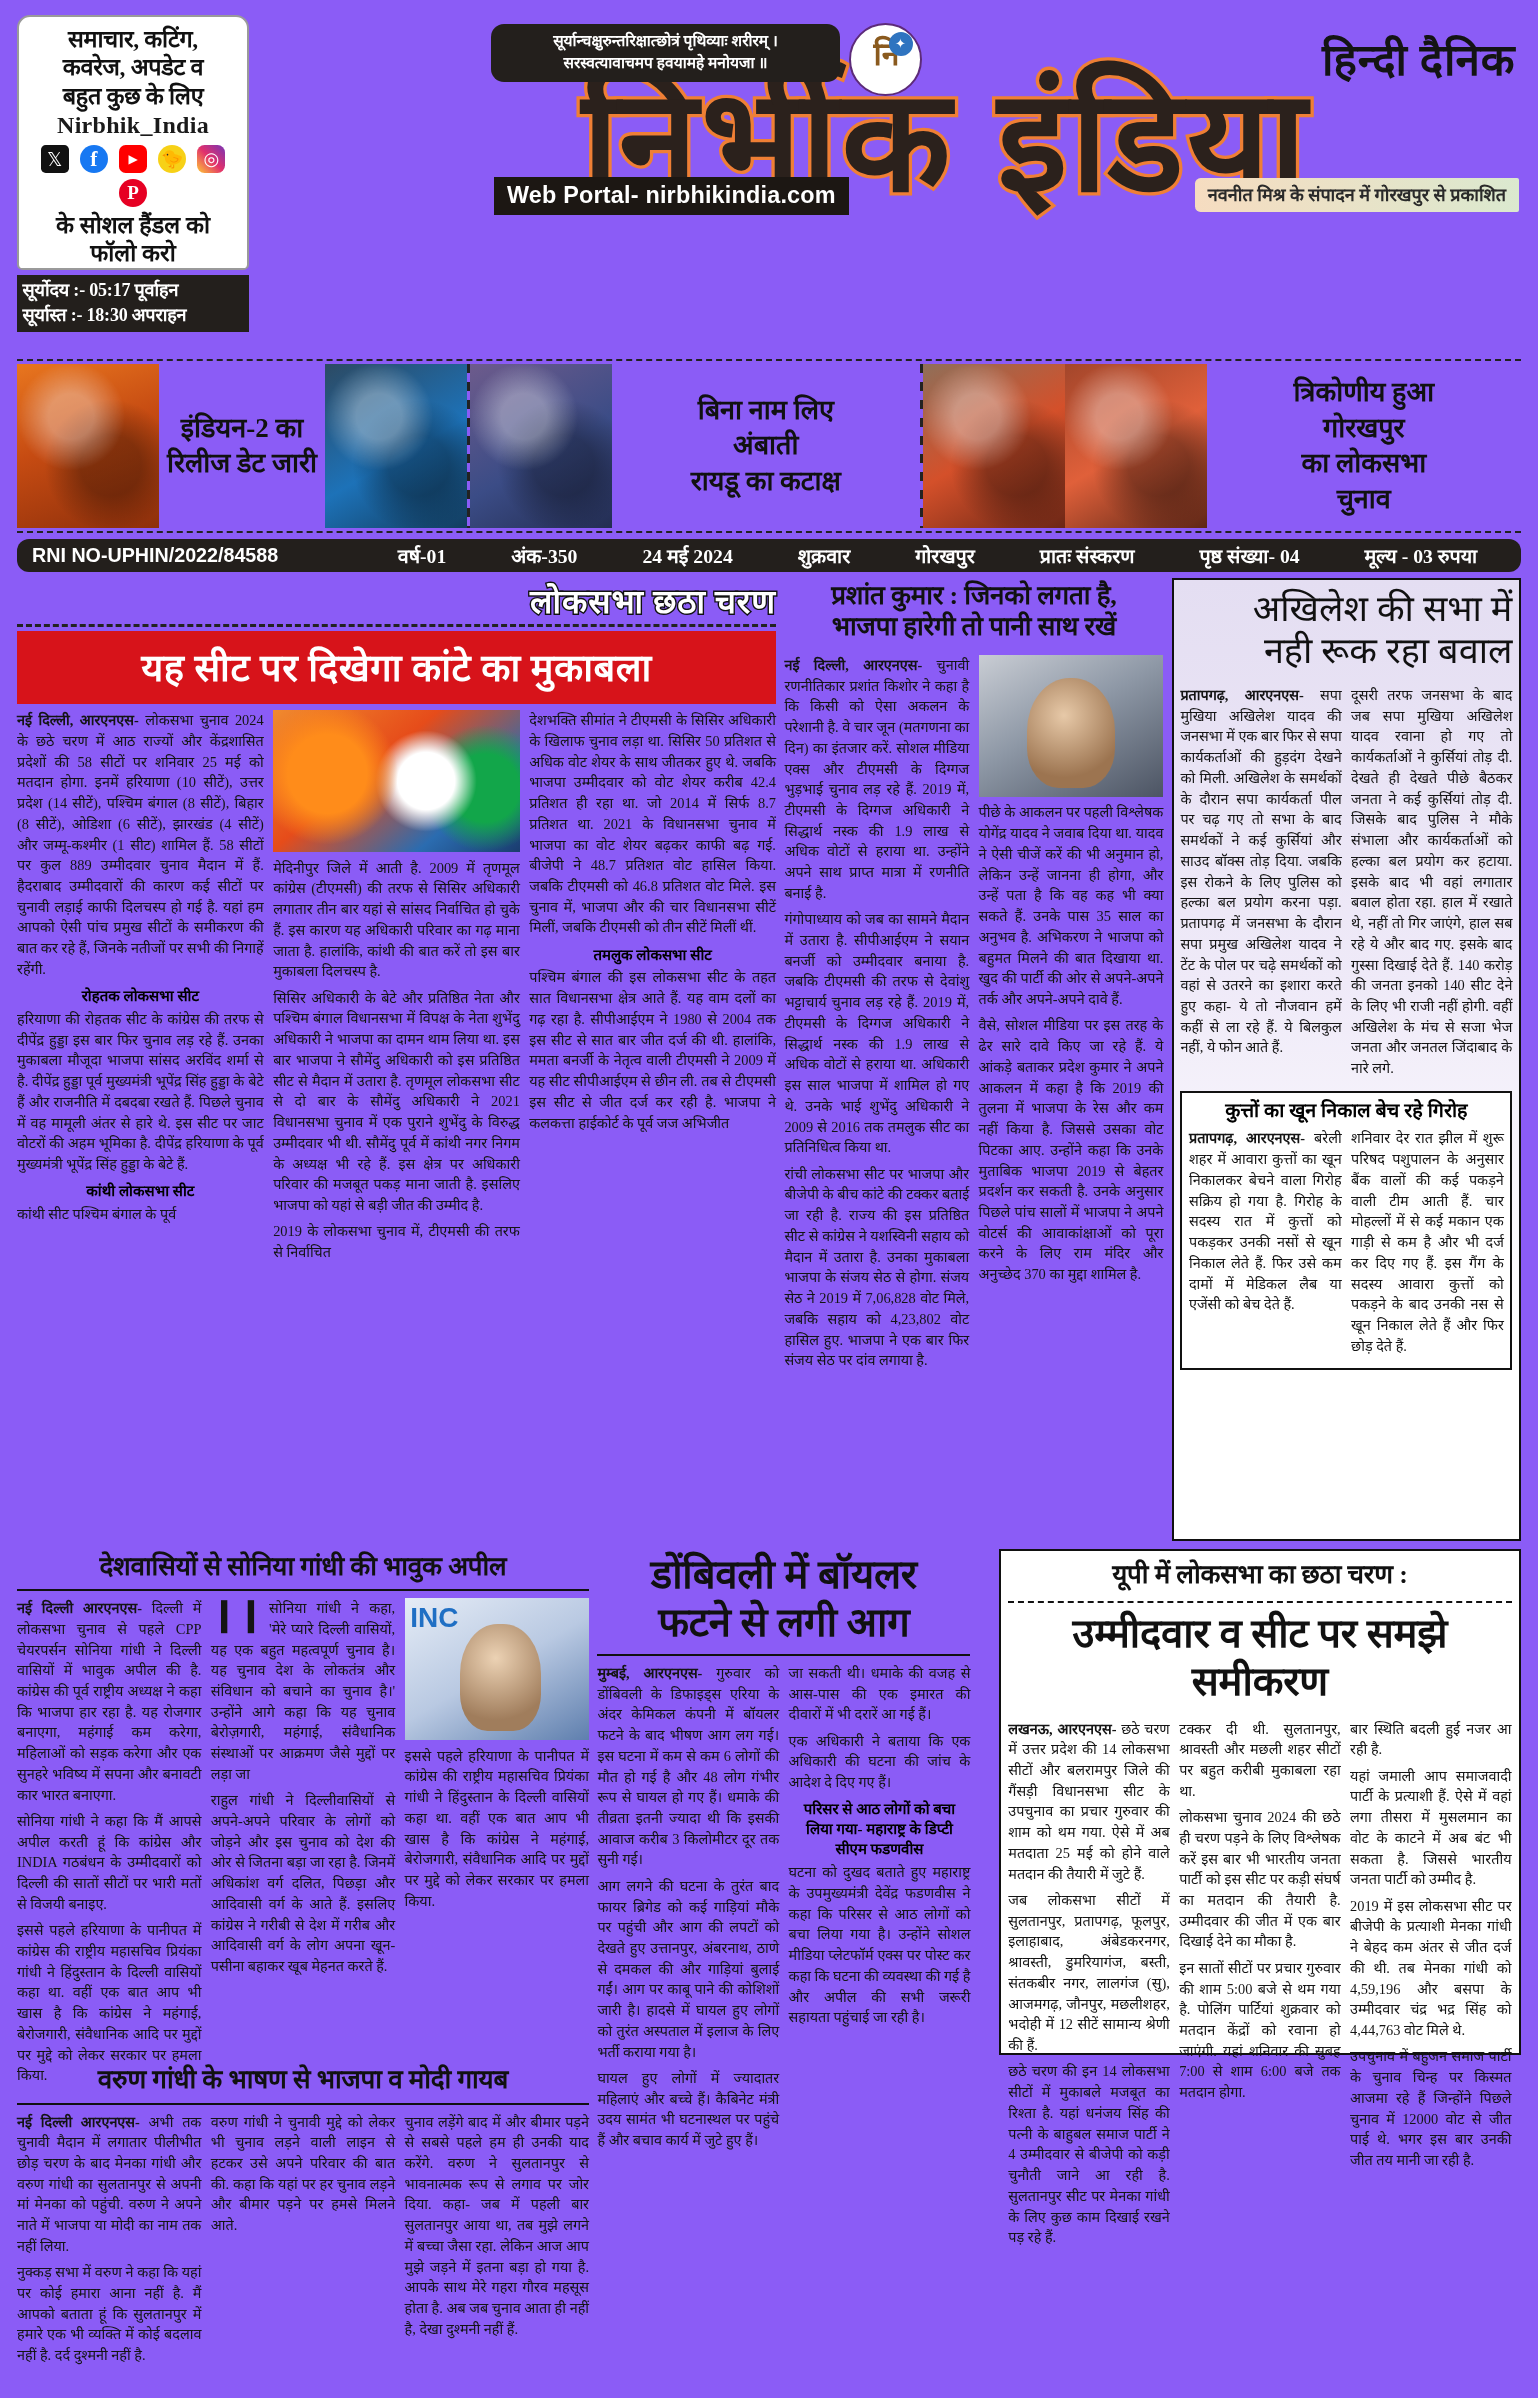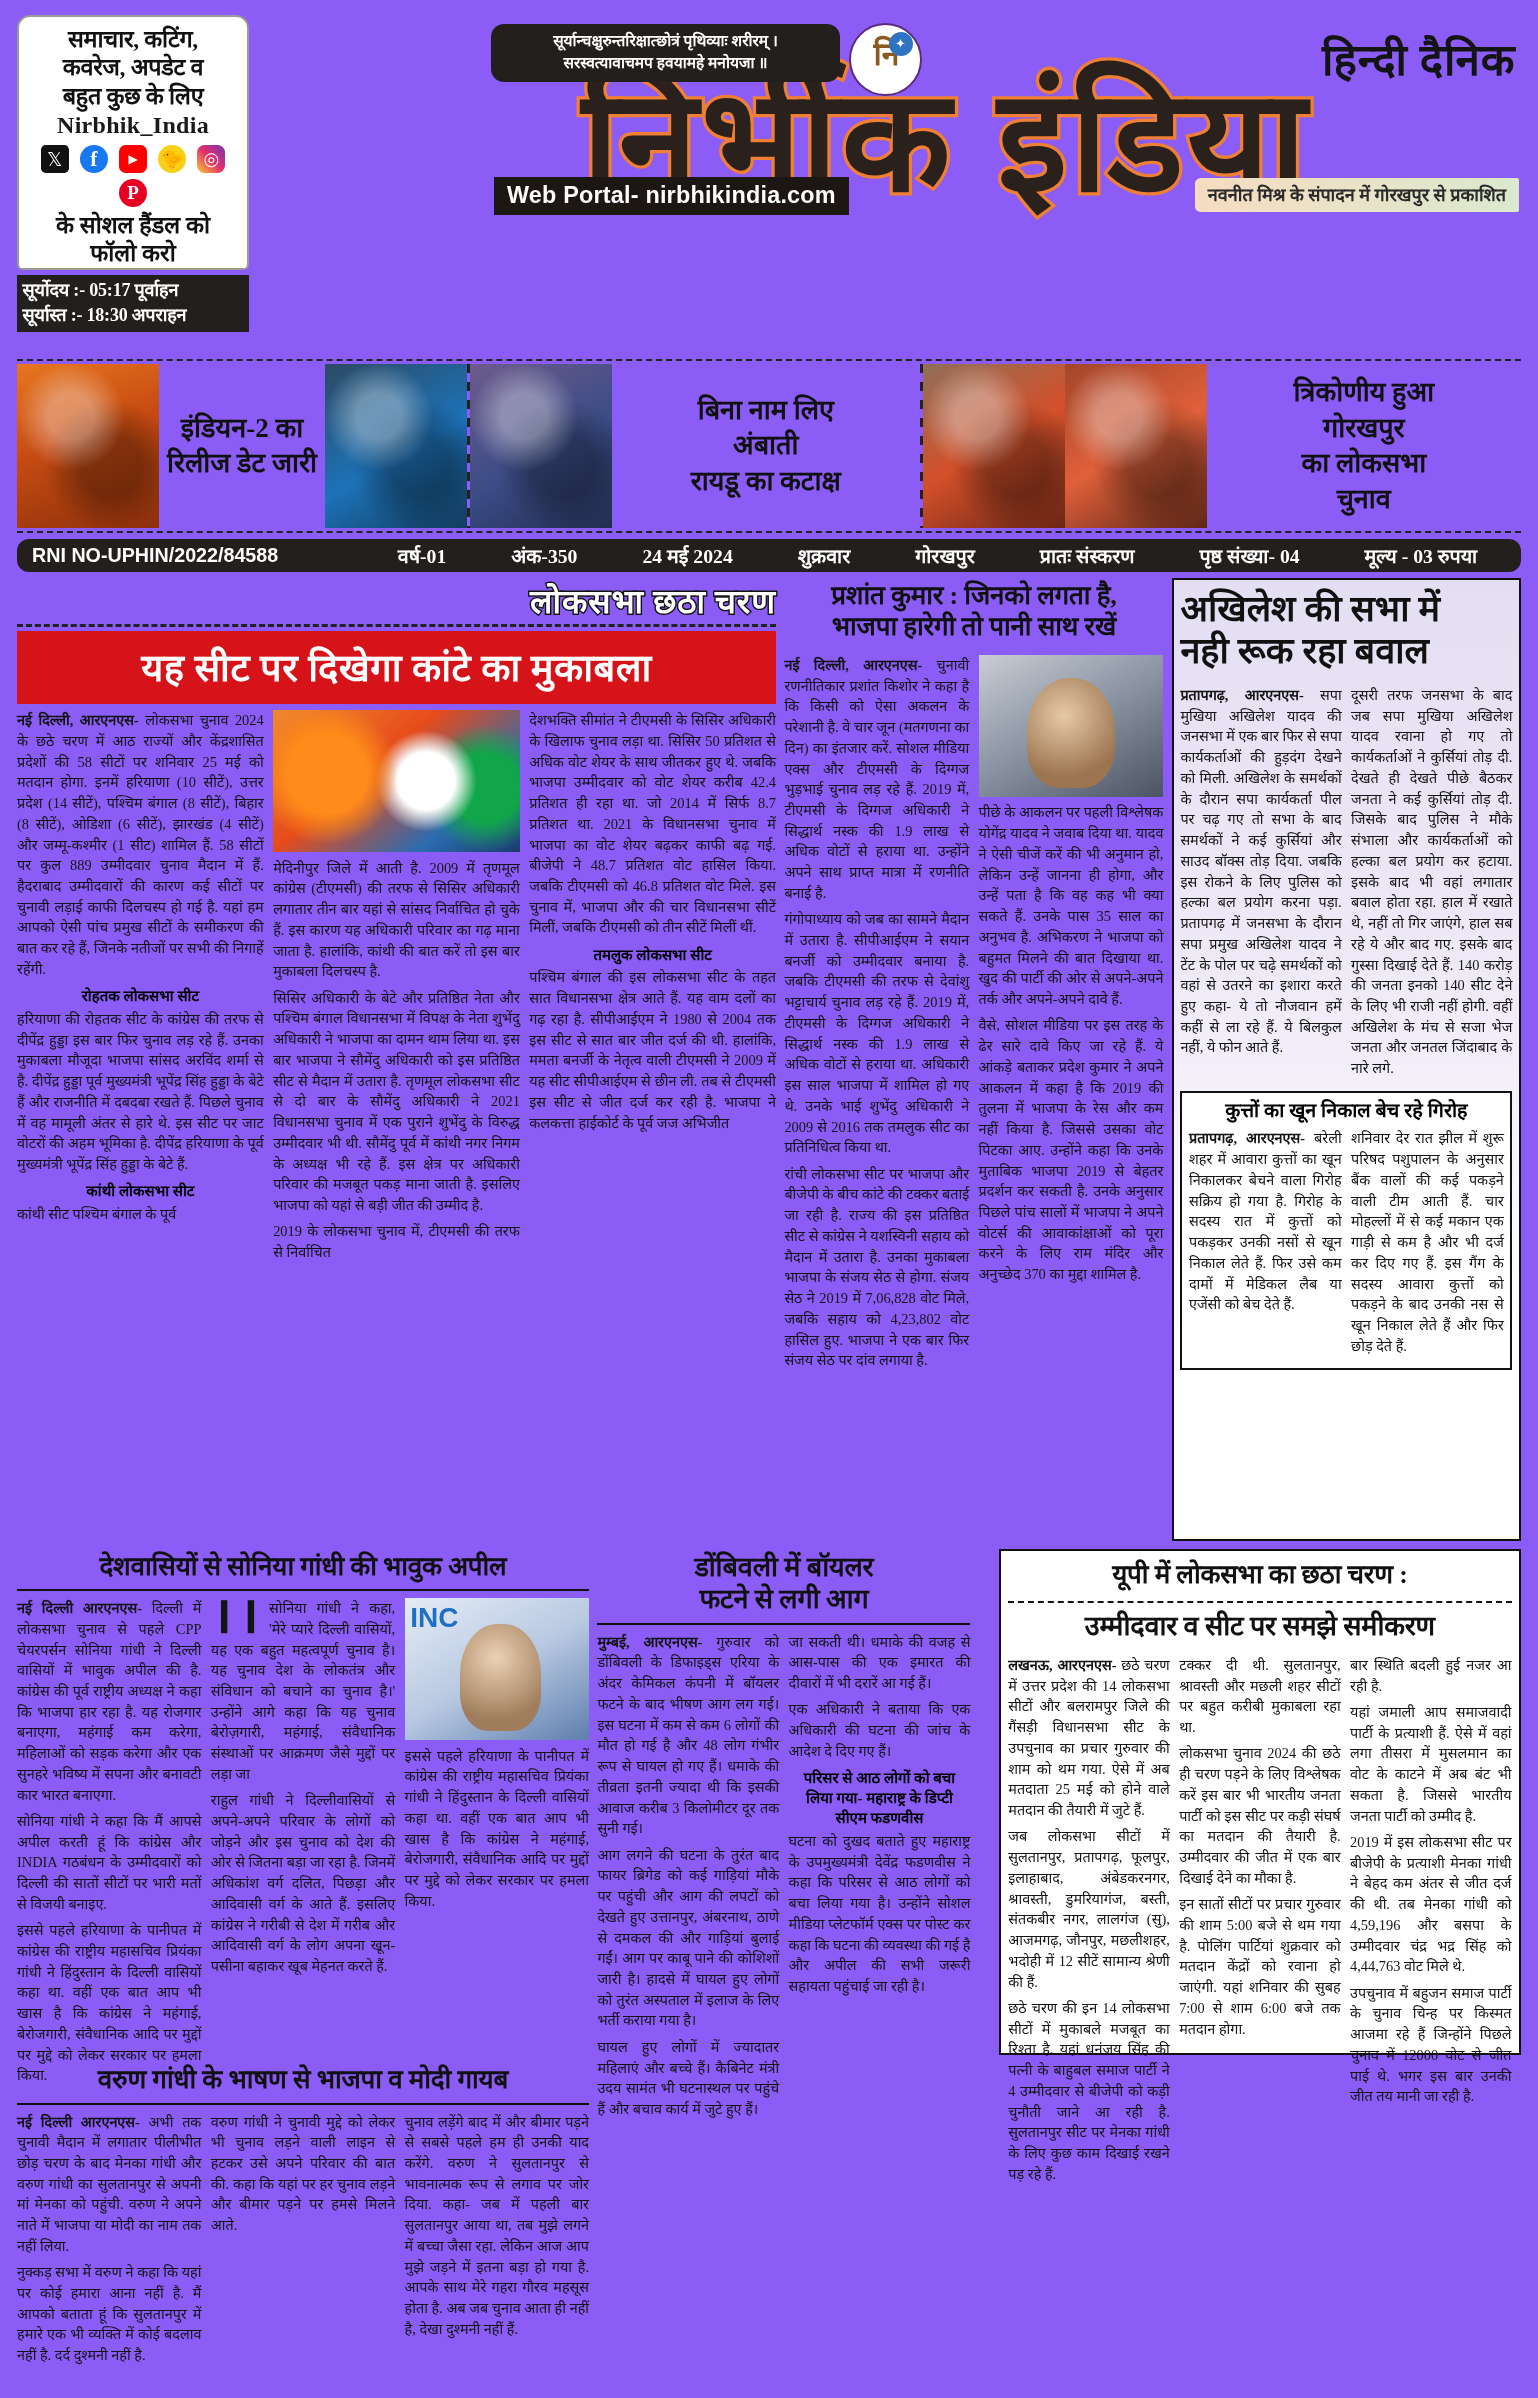--- a/index.html
+++ b/index.html
@@ -266,21 +266,21 @@
     content: ""; position: absolute; left: 30%; top: 18%;
     width: 44%; height: 76%; border-radius: 46% 46% 34% 34%;
     background: radial-gradient(circle at 44% 32%, #ecd2b4, #a07d5c 72%);
   }
 
   .boxC {
     border: 2.8px solid #111; padding: 5.6px 6.6px 4.7px 6.6px; height: 100%;
     background: linear-gradient(180deg,#e4def2 0%,#efeaf8 42%,#ffffff 78%);
   }
   .violethead {
-    text-align: left; font-size: 36px; font-weight: bold;
+    text-align: right; font-size: 36px; font-weight: normal;
     line-height: 1.18; color: #111; padding: 1.9px 0 5.6px 0;
   }
   .subbox {
     border: 2.8px solid #111; padding: 4.7px 6.6px 5.6px 6.6px; margin-top: 6.6px;
     background: #fff;
   }
   .subbox-head {
     text-align: center; font-size: 19.7px; font-weight: bold;
     margin-bottom: 3.7px; line-height: 1.22;
   }
@@ -289,21 +289,21 @@
   .lower { display: flex; gap: 8.4px; margin-top: 7.5px; height: 506px; }
   .lw1 { flex: 0 0 572px; }
   .lw2 { flex: 0 0 373px; }
   .lw3 { flex: 1; padding-left: 20px; }
 
   .blackhead {
     text-align: center; font-size: 26px; font-weight: bold;
     color: #111; line-height: 1.2; padding: 1.9px 0 5.6px 0;
     letter-spacing: -0.2px;
   }
-  .blackhead.big { font-size: 27px; font-family: Liberation Serif, serif; }
+  .blackhead.big { font-size: 40px; font-family: Liberation Serif, serif; }
   .rule2 { border-top: 2.8px solid #111; margin: 1.9px 0 5.6px 0; }
   .rule-dash { border-top: 2.8px dashed #111; margin: 4.7px 0 5.6px 0; }
   .pull {
     font-size: 14.4px; line-height: 1.46; text-align: justify;
     border-left: 0; padding-left: 0;
   }
   .quote-mark {
     float: left; font-size: 32px; font-weight: bold; line-height: 0.7;
     margin: 4.7px 4.7px 0 0; font-family: "Liberation Serif", serif;
   }

